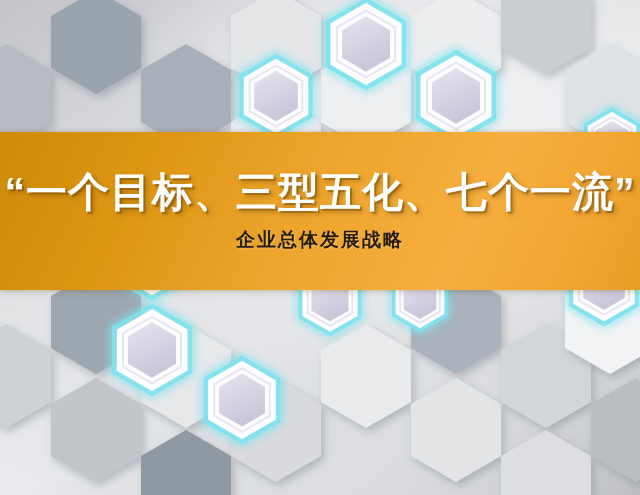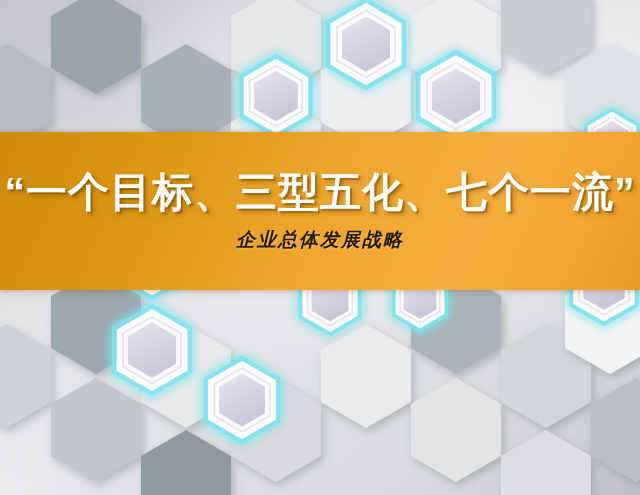--- a/index.html
+++ b/index.html
@@ -72,21 +72,20 @@
   .banner-subtitle {
     color: #231c10;
     font-size: 19px;
     font-weight: bold;
     letter-spacing: 2px;
     line-height: 1.2;
     white-space: nowrap;
     text-shadow: 1px 1px 2px rgba(255,208,130,0.55);
     margin: 10px 0 0 0;
     padding: 0;
-    font-style: italic;
   }
 </style>
 </head>
 <body>
 
 <div class="slide">
 
   <div class="hex-bg"></div>
 
   <svg class="hex-layer" viewBox="0 0 640 495" width="640" height="495" preserveAspectRatio="none">

